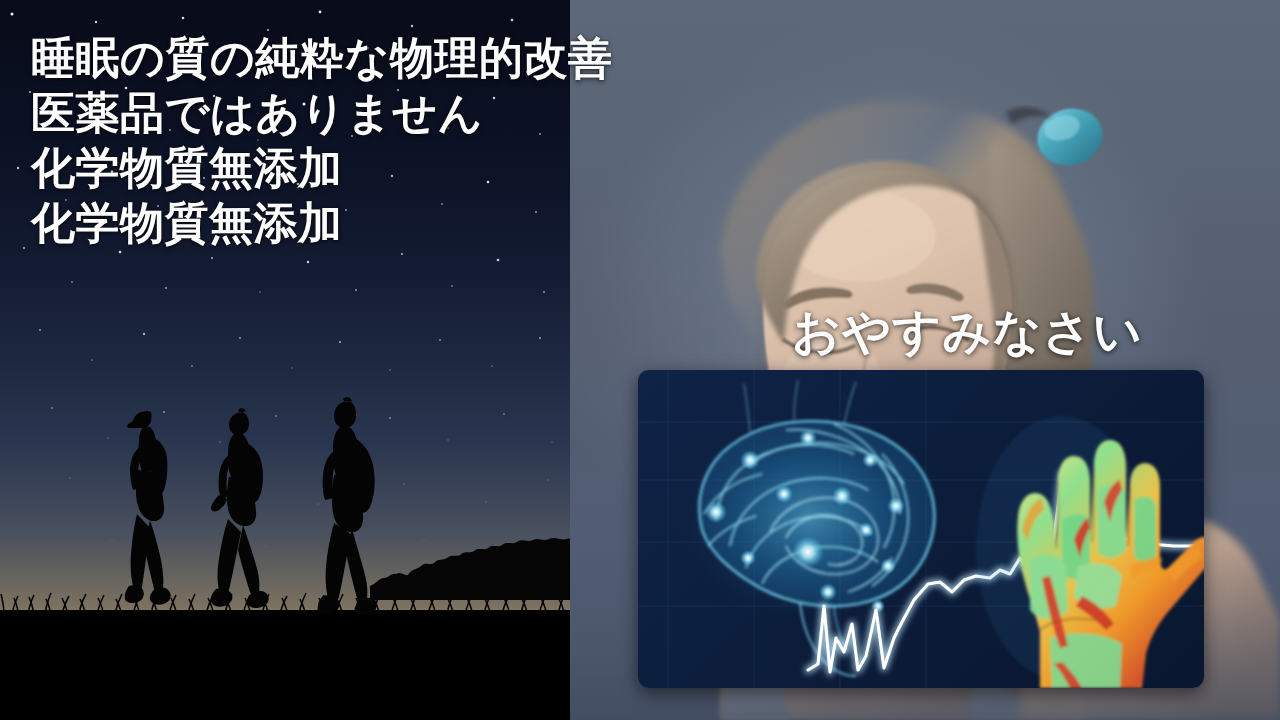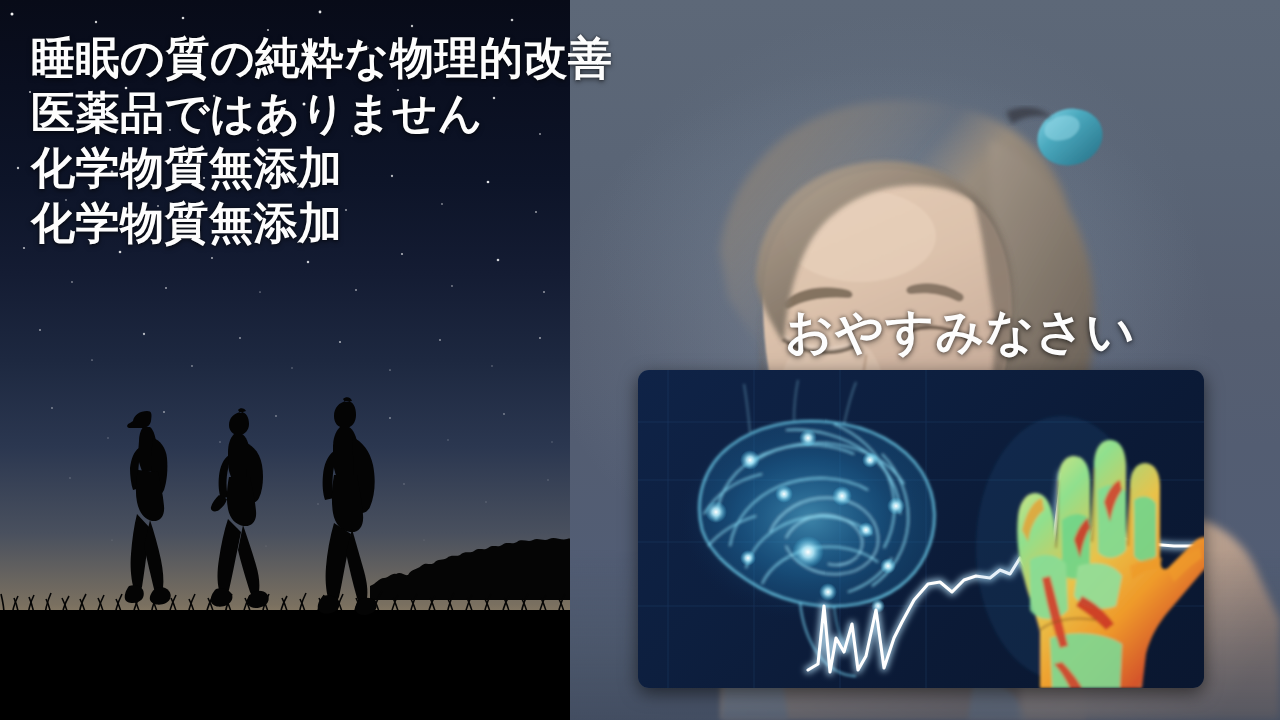--- a/index.html
+++ b/index.html
@@ -51,21 +51,21 @@
   #headline{position:absolute;left:0;top:30px;width:1064px;text-align:left;
      z-index:30;pointer-events:none;padding-left:31px;}
   #headline .hl{display:block;color:#fdfdfd;font-weight:bold;
      font-size:44px;line-height:55px;letter-spacing:.5px;
      text-shadow:0 0 3px rgba(0,0,0,.55), 0 2px 5px rgba(0,0,0,.5);}
 
   #goodnight{position:absolute;left:785px;top:305px;z-index:30;
      color:#fdfdfd;font-weight:bold;font-size:48px;line-height:52px;
      letter-spacing:1px;
      text-shadow:0 0 4px rgba(0,0,0,.5), 0 2px 6px rgba(0,0,0,.45);
-     pointer-events:none;}
+     pointer-events:none;padding-left:7px;}
 </style>
 </head>
 <body>
 
 <div id="stage">
 
   <div id="left-half">
 
     <svg id="starfield" width="580" height="640" viewBox="0 0 580 640" style="position:absolute;left:0;top:0;">
       <g fill="#ffffff">

